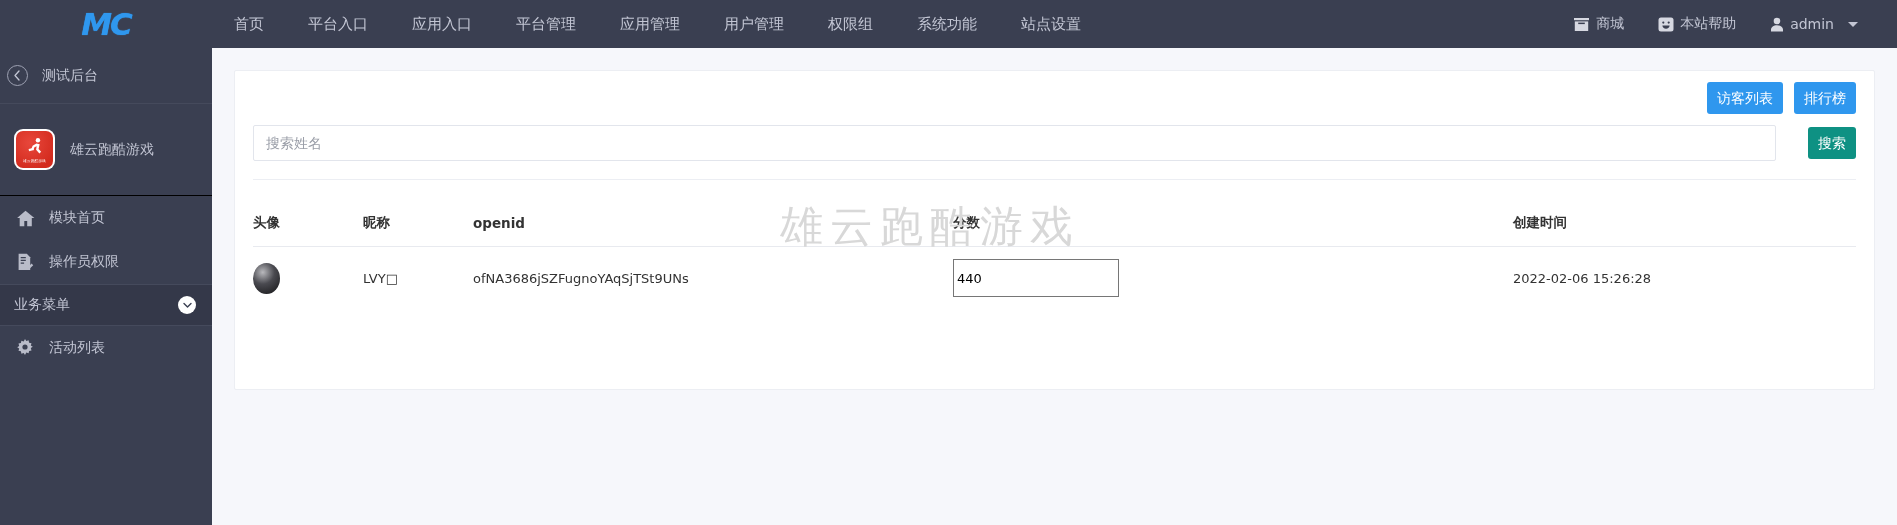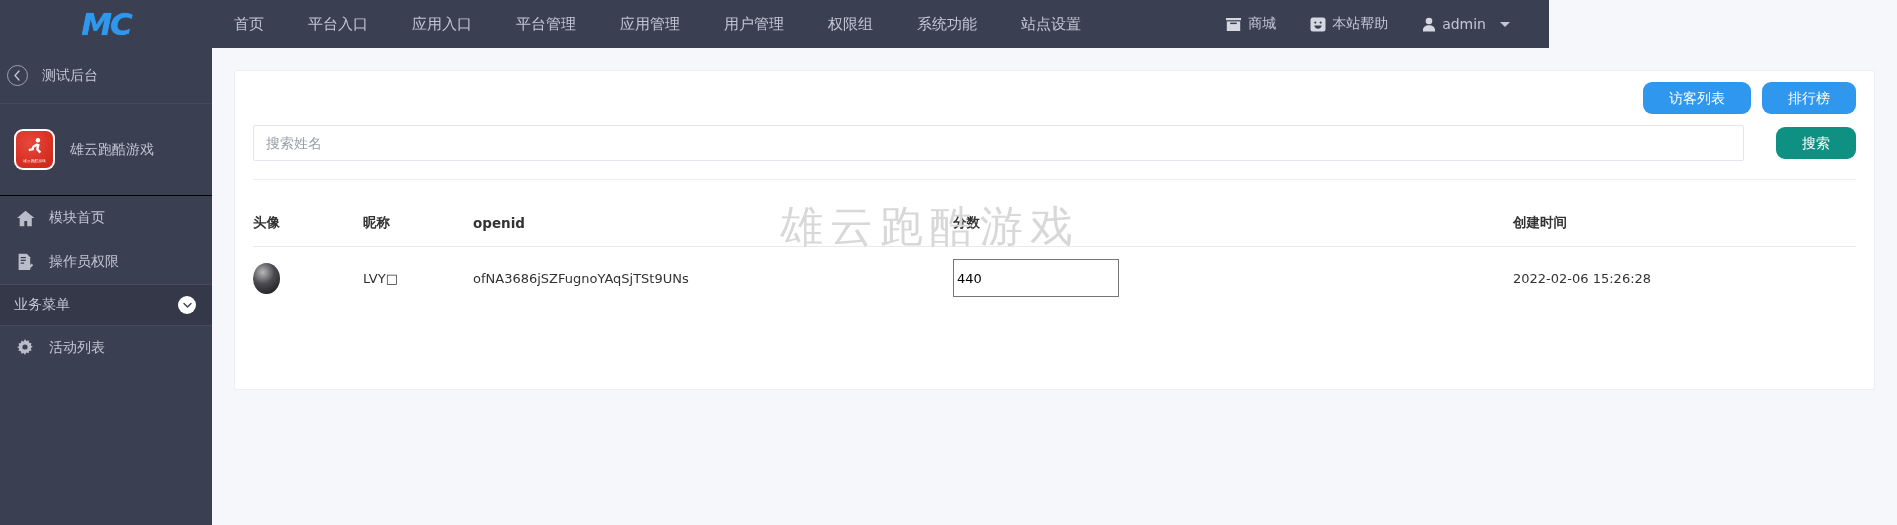--- a/index.html
+++ b/index.html
@@ -8,21 +8,21 @@
     width: 1897px; height: 525px;
     overflow: hidden;
     background: #ffffff;
     font-family: "DejaVu Sans", "Liberation Sans", sans-serif;
   }
   #app { position: relative; width: 1897px; height: 525px; background: #f6f7fb; }
 
   
   .topbar {
     position: absolute; top: 0; left: 0;
-    width: 1549px; height: 48px;
+    width: 1897px; height: 48px;
     background: #3a3f51;
     display: flex; align-items: center;
     z-index: 30;
   }
   .logo-box {
     width: 212px; height: 48px;
     display: flex; align-items: center; justify-content: center;
     flex: 0 0 212px;
   }
   .logo-mc {
@@ -141,22 +141,22 @@
     border: 1px solid #eceef3;
     min-height: 320px;
     position: relative;
   }
   .panel-toolbar {
     height: 54px; display: flex; align-items: center;
     justify-content: flex-end; gap: 11px;
     padding: 0 18px;
   }
   .btn {
-    font-size: 14px; border: none; border-radius: 9px;
-    padding: 0 26px; height: 32px; line-height: 32px;
+    font-size: 14px; border: none; border-radius: 3px;
+    padding: 0 10px; height: 32px; line-height: 32px;
     cursor: pointer; color: #fff;
     font-family: inherit;
   }
   .btn-blue { background: #2f97ee; }
   .btn-teal { background: #0e9183; }
 
   .search-row {
     display: flex; align-items: center; gap: 32px;
     padding: 0 18px 18px 18px;
   }

